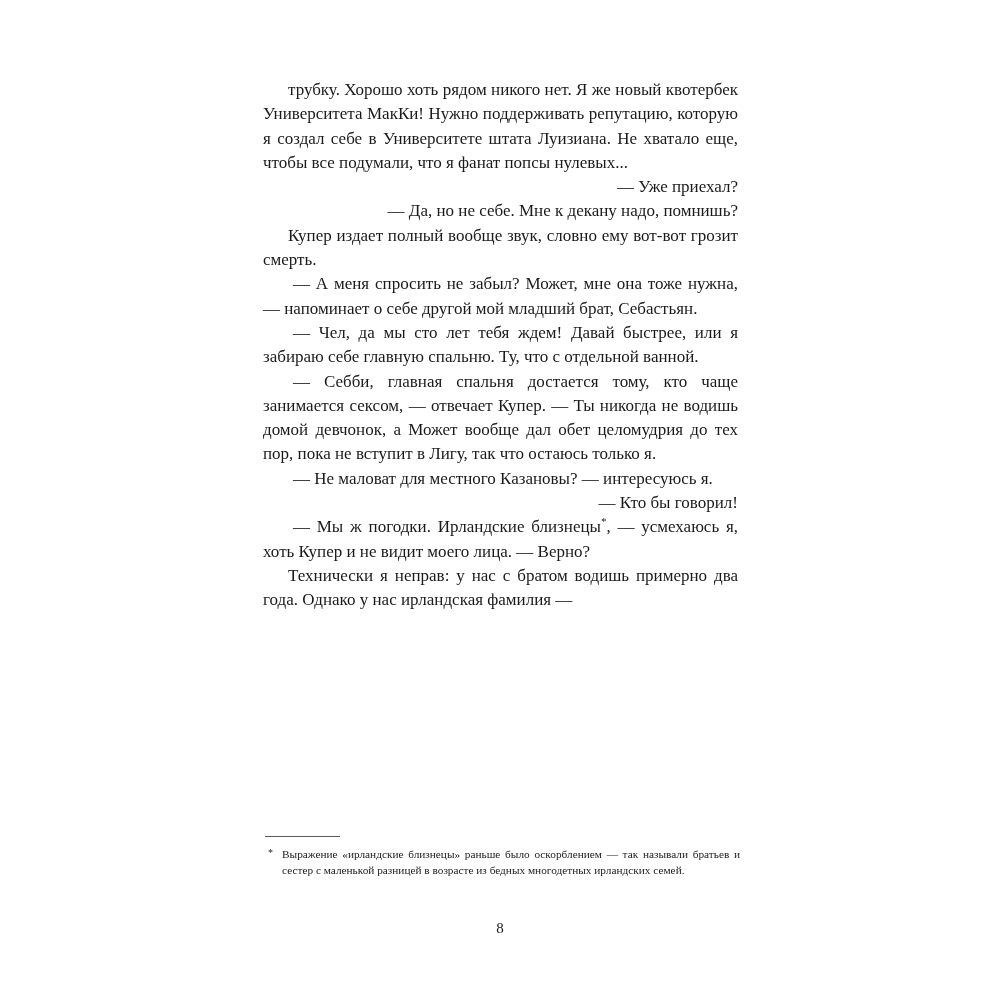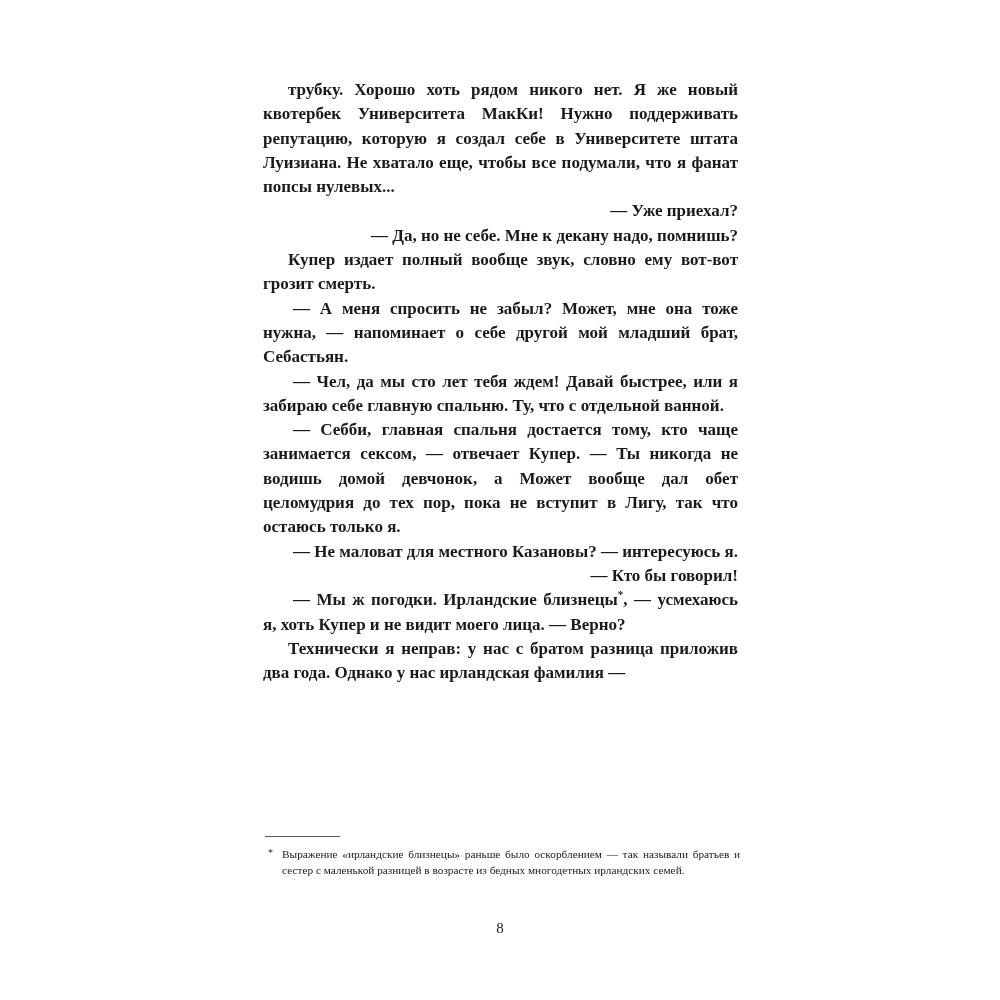--- a/index.html
+++ b/index.html
@@ -14,21 +14,20 @@
     background: #ffffff;
     overflow: hidden;
     font-family: "Liberation Serif", "DejaVu Serif", serif;
     color: #1a1a1a;
   }
   .text-column {
     position: absolute;
     left: 263px;
     top: 78px;
     width: 475px;
-    font-weight: bold;
   }
   .para {
     margin: 0;
     font-size: 17px;
     line-height: 24.3px;
     text-align: justify;
     text-justify: inter-word;
     text-indent: 25px;
     hyphens: manual;
     -webkit-hyphens: manual;
@@ -103,21 +102,21 @@
     <p class="para dialogue">— Чел, да мы сто лет тебя ждем! Давай быстрее, или я забираю себе главную спальню. Ту, что с отдельной ванной.</p>
 
     <p class="para dialogue">— Себби, главная спальня достается тому, кто чаще занимается сексом, — отвечает Купер. — Ты никогда не водишь домой девчонок, а Может вообще дал обет целомудрия до тех пор, пока не вступит в Лигу, так что остаюсь только я.</p>
 
     <p class="para dialogue">— Не маловат для местного Казановы? — интересуюсь я.</p>
 
     <p class="para dialogue no-just">— Кто бы говорил!</p>
 
     <p class="para dialogue"><span>— Мы ж погодки. Ирландские близнецы</span><span class="fn-marker">*</span><span>, — усмехаюсь я, хоть Купер и не видит моего лица. — Верно?</span></p>
 
-    <p class="para">Технически я неправ: у нас с братом разница приложив два года. Однако у нас ирландская фамилия —</p>
+    <p class="para">Технически я неправ: у нас с братом водишь примерно два года. Однако у нас ирландская фамилия —</p>
 
   </div>
 
   <div class="footnote-block">
     <div class="footnote-rule"></div>
     <div class="footnote-body">
       <span class="footnote-star">*</span><span>Выражение «ирландские близнецы» раньше было оскорблением — так называли братьев и сестер с маленькой разницей в возрасте из бедных многодетных ирландских семей.</span>
     </div>
   </div>
 

